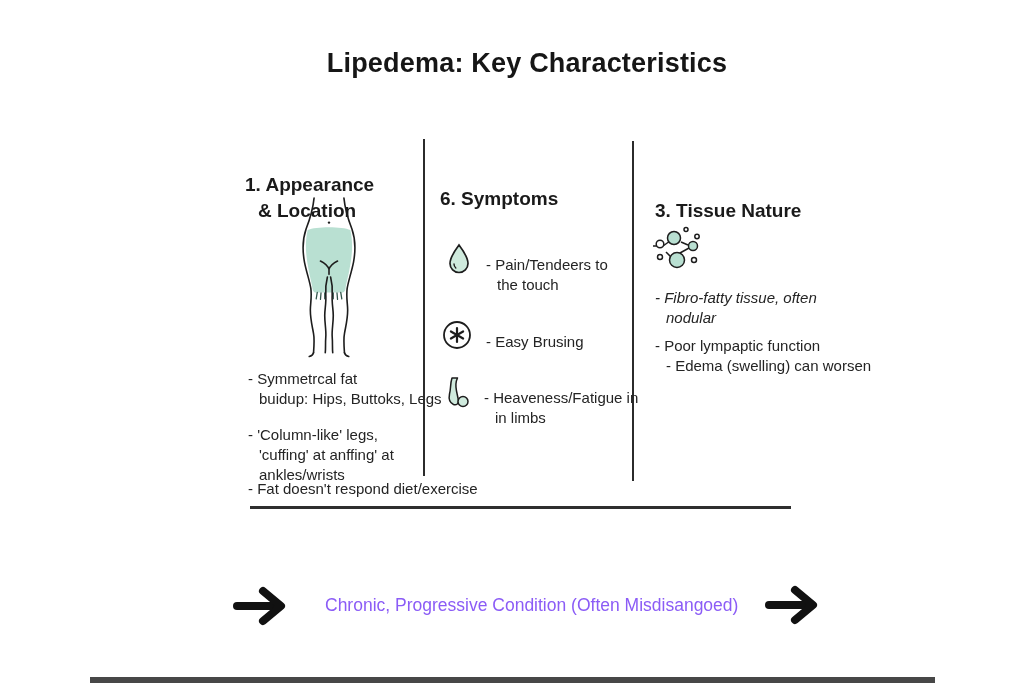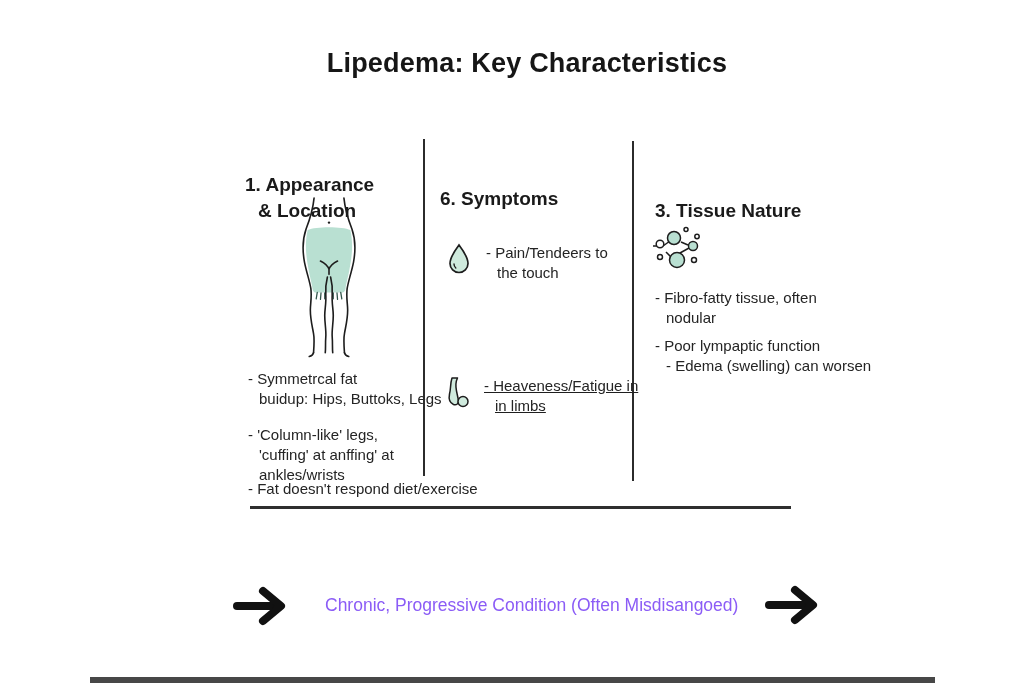--- a/index.html
+++ b/index.html
@@ -38,39 +38,39 @@
     font-size: 15px;
     line-height: 20px;
     white-space: pre-line;
     padding-left: 11px;
     text-indent: -11px;
     color: #242424;
   }
   .p-a0 { left: 248px; top: 369px; }
   .p-a1 { left: 248px; top: 425px; }
   .p-a2 { left: 248px; top: 479px; }
-  .p-t0 { left: 655px; top: 288px; }
+  .p-t0 { left: 655px; top: 288px; font-style: italic; }
   .p-t1 { left: 655px; top: 336px; }
 
   .divider { position: absolute; width: 2px; background: #2b2b2b; }
   .d1 { left: 423px; top: 139px; height: 337px; }
   .d2 { left: 632px; top: 141px; height: 340px; }
 
   .figure { position: absolute; left: 297px; top: 186px; width: 64px; height: 182px; }
 
   .srow {
     position: absolute;
     display: flex;
     align-items: flex-start;
     gap: 14px;
   }
   .s0 { left: 446px; top: 243px; }
   .s1 { left: 442px; top: 320px; }
-  .s2 { left: 444px; top: 376px; text-decoration: underline; }
-  .srow .point { position: static; margin-top: 0; }
+  .s2 { left: 444px; top: 376px; }
+  .srow .point { position: static; margin-top: 12px; }
   .sym-icon { flex: 0 0 auto; display: block; }
 
   .tissue-icon { position: absolute; left: 650px; top: 224px; width: 56px; height: 52px; }
 
   .rule { position: absolute; left: 250px; top: 506px; width: 541px; height: 3px; background: #2e2e2e; }
 
   .footer-label {
     position: absolute;
     left: 325px; top: 594px;
     font-size: 17.5px;
@@ -125,20 +125,31 @@
 
   <div class="srow s0">
     <svg class="sym-icon" width="26" height="32" viewBox="0 0 26 32" aria-hidden="true">
       <path d="M13 2 C13 2 4 14 4 20.5 a9 9 0 0 0 18 0 C22 14 13 2 13 2 Z" fill="#cfeadd" stroke="#1d1d1d" stroke-width="1.7"></path>
       <path d="M8 21 a5.5 5.5 0 0 0 1.8 4" stroke="#1d1d1d" stroke-width="1.4" fill="none" stroke-linecap="round"></path>
     </svg>
     <div class="point">- Pain/Tendeers to
 the touch</div>
   </div>
 
+  <div class="srow s1">
+    <svg class="sym-icon" width="30" height="30" viewBox="0 0 30 30" aria-hidden="true">
+      <circle cx="15" cy="15" r="13" fill="none" stroke="#1d1d1d" stroke-width="1.8"></circle>
+      <g stroke="#1d1d1d" stroke-width="2.2" stroke-linecap="round">
+        <path d="M15 8 L15 22"></path>
+        <path d="M8.9 11.5 L21.1 18.5"></path>
+        <path d="M21.1 11.5 L8.9 18.5"></path>
+      </g>
+    </svg>
+    <div class="point">- Easy Brusing</div>
+  </div>
 
   <div class="srow s2">
     <svg class="sym-icon" width="26" height="32" viewBox="0 0 26 32" aria-hidden="true">
       <path d="M8 2 C6 8 7 13 5.5 18 C4.5 23 6 27 9.5 28.5 C12.5 29.5 15 27.5 14.5 24.5 L12.5 15 C11.5 10 12 5 13.5 2 Z" fill="#cfeadd" stroke="#1d1d1d" stroke-width="1.5" stroke-linejoin="round"></path>
       <circle cx="19" cy="25.5" r="5" fill="#cfeadd" stroke="#1d1d1d" stroke-width="1.5"></circle>
     </svg>
     <div class="point">- Heaveness/Fatigue in
 in limbs</div>
   </div>
 

